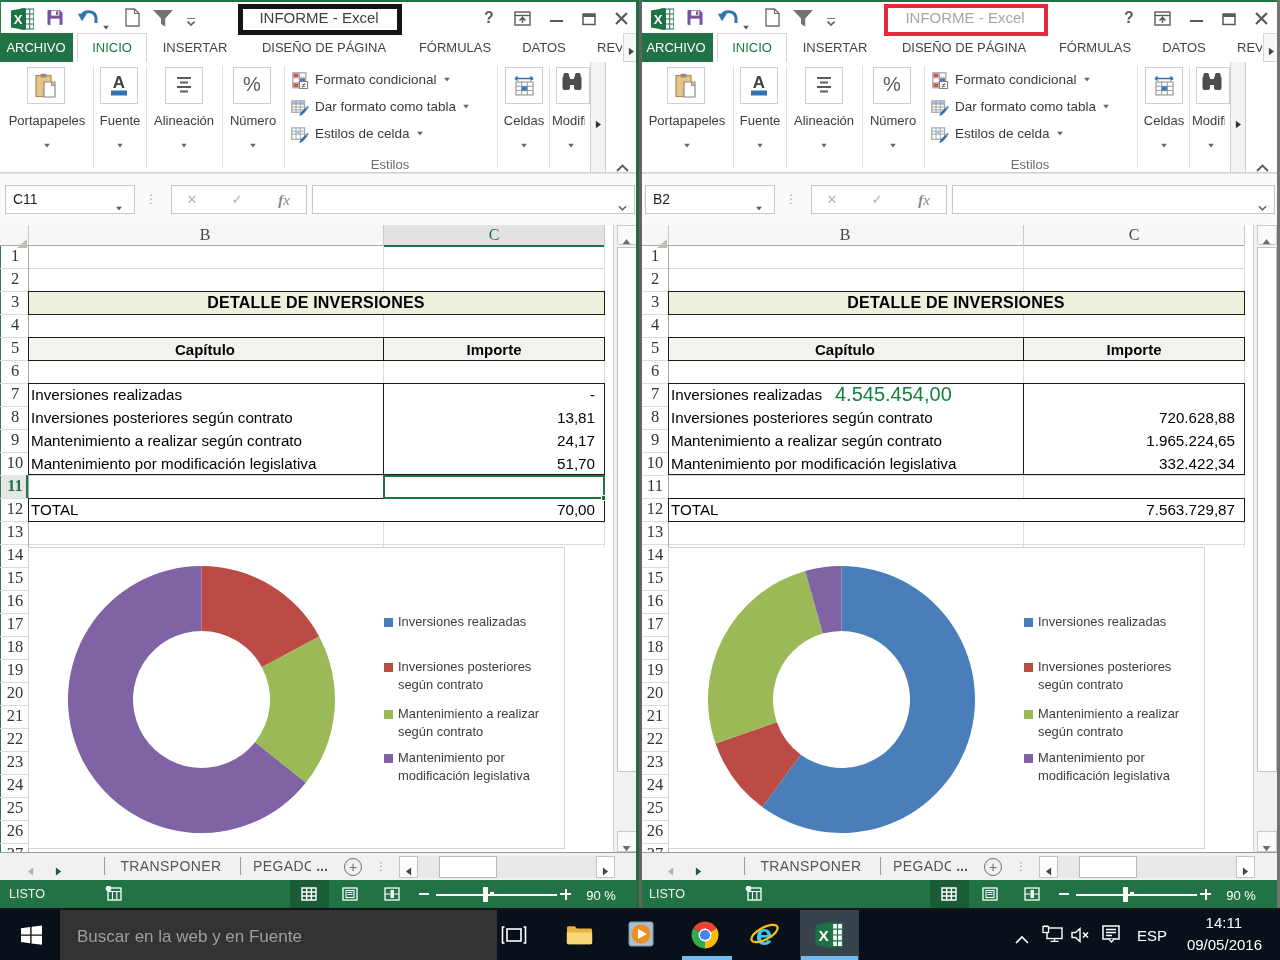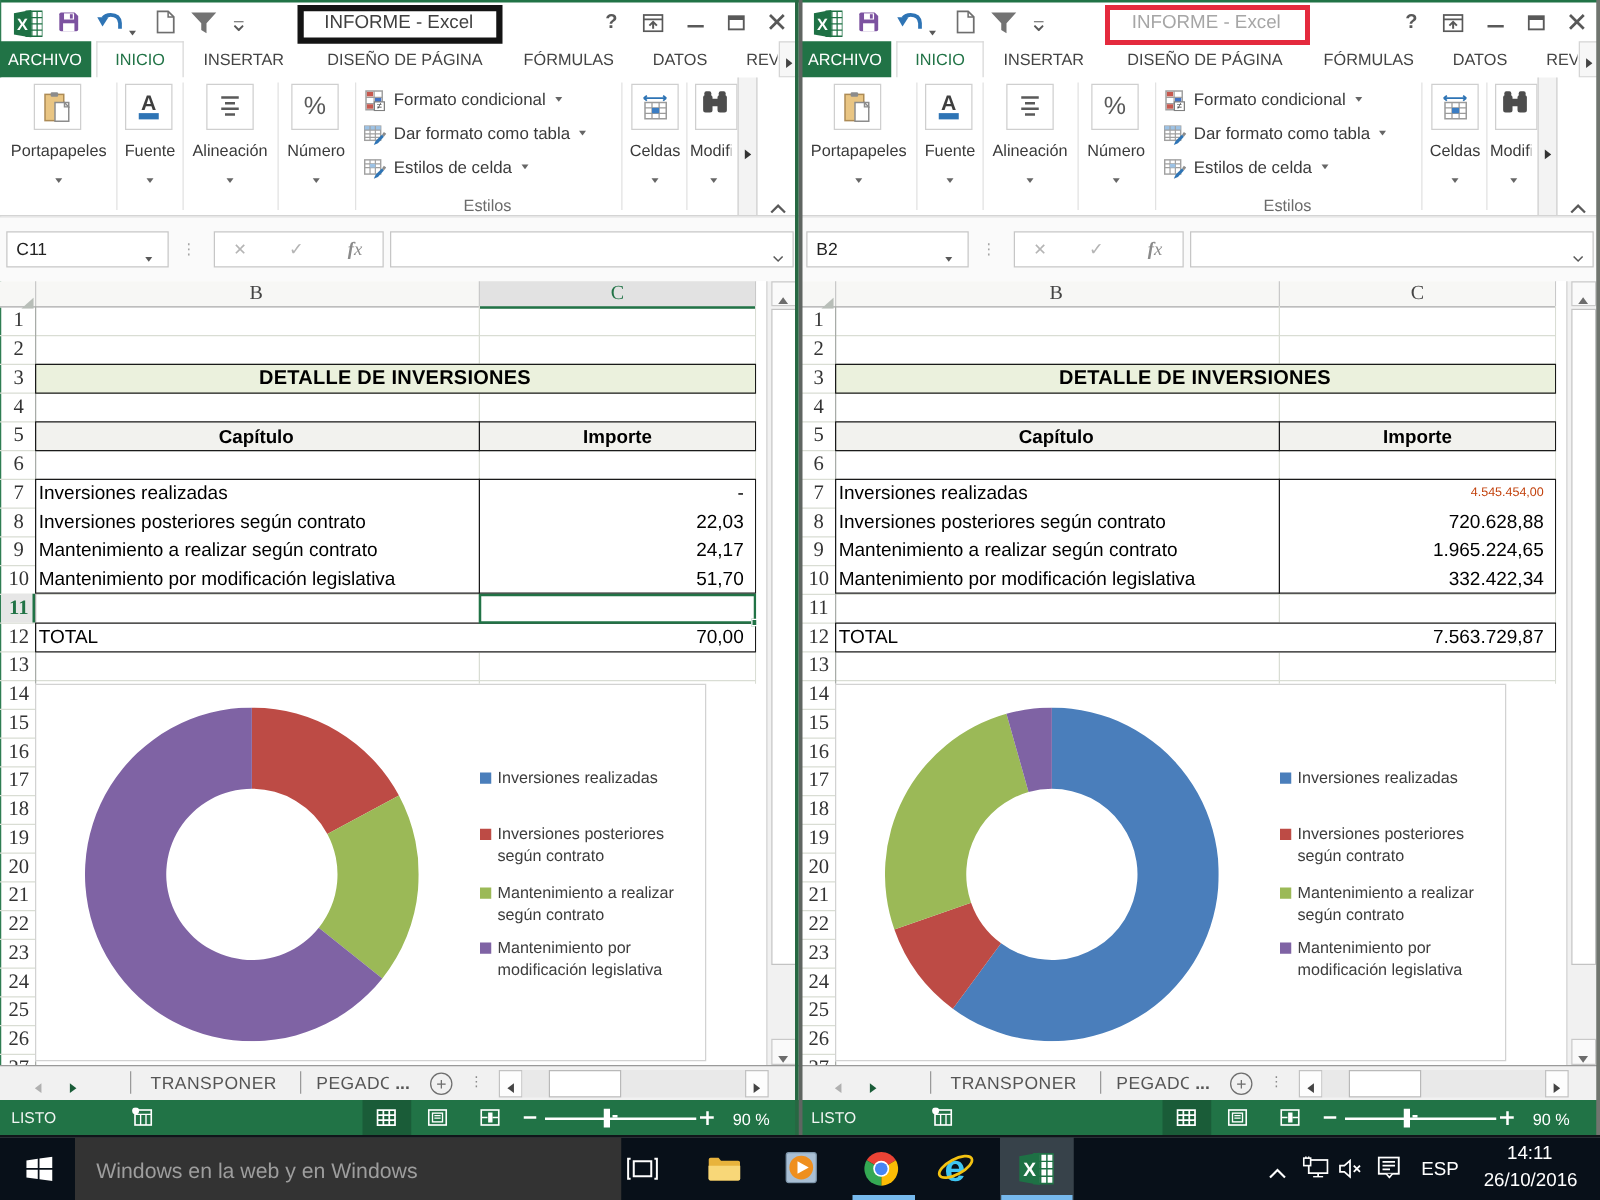--- a/index.html
+++ b/index.html
@@ -258,21 +258,21 @@
 <div style="top:293.0px;font-size:16px;line-height:20px;color:#000;left:116px;width:400px;text-align:center;font-weight:bold;letter-spacing:0.2px;" class="t">DETALLE DE INVERSIONES</div>
 <div style="left:28px;top:337px;width:577px;height:24px;background:#f2f2ee;border:1px solid #1a1a1a;box-sizing:border-box;" class="a"></div>
 <div style="left:383px;top:337px;width:1px;height:24px;background:#1a1a1a;" class="a"></div>
 <div style="top:339.5px;font-size:15px;line-height:19px;color:#000;left:5px;width:400px;text-align:center;font-weight:bold;" class="t">Capítulo</div>
 <div style="top:339.5px;font-size:15px;line-height:19px;color:#000;left:294px;width:400px;text-align:center;font-weight:bold;" class="t">Importe</div>
 <div style="left:28px;top:383px;width:577px;height:92px;border:1px solid #1a1a1a;box-sizing:border-box;background:#fff;" class="a"></div>
 <div style="left:383px;top:383px;width:1px;height:92px;background:#1a1a1a;" class="a"></div>
 <div style="top:384.9px;font-size:15.2px;line-height:19.2px;color:#000;left:31px;" class="t">Inversiones realizadas</div>
 <div style="top:384.9px;font-size:15.2px;line-height:19.2px;color:#000;left:195px;width:400px;text-align:right;" class="t">-</div>
 <div style="top:407.9px;font-size:15.2px;line-height:19.2px;color:#000;left:31px;" class="t">Inversiones posteriores según contrato</div>
-<div style="top:407.9px;font-size:15.2px;line-height:19.2px;color:#000;left:195px;width:400px;text-align:right;" class="t">22,03</div>
+<div style="top:407.9px;font-size:15.2px;line-height:19.2px;color:#000;left:195px;width:400px;text-align:right;" class="t">13,81</div>
 <div style="top:430.9px;font-size:15.2px;line-height:19.2px;color:#000;left:31px;" class="t">Mantenimiento a realizar según contrato</div>
 <div style="top:430.9px;font-size:15.2px;line-height:19.2px;color:#000;left:195px;width:400px;text-align:right;" class="t">24,17</div>
 <div style="top:453.9px;font-size:15.2px;line-height:19.2px;color:#000;left:31px;" class="t">Mantenimiento por modificación legislativa</div>
 <div style="top:453.9px;font-size:15.2px;line-height:19.2px;color:#000;left:195px;width:400px;text-align:right;" class="t">51,70</div>
 <div style="left:28px;top:498px;width:577px;height:24px;border:1px solid #1a1a1a;box-sizing:border-box;background:#fff;" class="a"></div>
 <div style="top:500.4px;font-size:15.2px;line-height:19.2px;color:#000;left:31px;" class="t">TOTAL</div>
 <div style="top:500.4px;font-size:15.2px;line-height:19.2px;color:#000;left:195px;width:400px;text-align:right;" class="t">70,00</div>
 <div style="left:383px;top:475px;width:222px;height:24px;border:2px solid #217346;box-sizing:border-box;" class="a"></div>
 <div style="left:601px;top:495px;width:6px;height:6px;background:#217346;border:1px solid #fff;box-sizing:border-box;" class="a"></div>
 <div style="left:605px;top:225px;width:8px;height:627px;background:#fff;" class="a"></div>
@@ -611,21 +611,21 @@
 <div style="top:844.2px;font-size:16.5px;line-height:20.5px;color:#333;left:455px;width:400px;text-align:center;font-family:'Liberation Serif',serif;" class="t">27</div>
 <div style="left:668px;top:291px;width:577px;height:24px;background:#ebf1dd;border:1px solid #1a1a1a;box-sizing:border-box;" class="a"></div>
 <div style="top:293.0px;font-size:16px;line-height:20px;color:#000;left:756px;width:400px;text-align:center;font-weight:bold;letter-spacing:0.2px;" class="t">DETALLE DE INVERSIONES</div>
 <div style="left:668px;top:337px;width:577px;height:24px;background:#f2f2ee;border:1px solid #1a1a1a;box-sizing:border-box;" class="a"></div>
 <div style="left:1023px;top:337px;width:1px;height:24px;background:#1a1a1a;" class="a"></div>
 <div style="top:339.5px;font-size:15px;line-height:19px;color:#000;left:645px;width:400px;text-align:center;font-weight:bold;" class="t">Capítulo</div>
 <div style="top:339.5px;font-size:15px;line-height:19px;color:#000;left:934px;width:400px;text-align:center;font-weight:bold;" class="t">Importe</div>
 <div style="left:668px;top:383px;width:577px;height:92px;border:1px solid #1a1a1a;box-sizing:border-box;background:#fff;" class="a"></div>
 <div style="left:1023px;top:383px;width:1px;height:92px;background:#1a1a1a;" class="a"></div>
 <div style="top:384.9px;font-size:15.2px;line-height:19.2px;color:#000;left:671px;" class="t">Inversiones realizadas</div>
-<div style="top:384.9px;font-size:10px;line-height:19.2px;color:#c2410c;left:835px;width:400px;text-align:right;" class="t">4.545.454,00</div>
+<div style="top:384.9px;font-size:20px;line-height:19.2px;color:#15803d;left:835px;width:400px;" class="t">4.545.454,00</div>
 <div style="top:407.9px;font-size:15.2px;line-height:19.2px;color:#000;left:671px;" class="t">Inversiones posteriores según contrato</div>
 <div style="top:407.9px;font-size:15.2px;line-height:19.2px;color:#000;left:835px;width:400px;text-align:right;" class="t">720.628,88</div>
 <div style="top:430.9px;font-size:15.2px;line-height:19.2px;color:#000;left:671px;" class="t">Mantenimiento a realizar según contrato</div>
 <div style="top:430.9px;font-size:15.2px;line-height:19.2px;color:#000;left:835px;width:400px;text-align:right;" class="t">1.965.224,65</div>
 <div style="top:453.9px;font-size:15.2px;line-height:19.2px;color:#000;left:671px;" class="t">Mantenimiento por modificación legislativa</div>
 <div style="top:453.9px;font-size:15.2px;line-height:19.2px;color:#000;left:835px;width:400px;text-align:right;" class="t">332.422,34</div>
 <div style="left:668px;top:498px;width:577px;height:24px;border:1px solid #1a1a1a;box-sizing:border-box;background:#fff;" class="a"></div>
 <div style="top:500.4px;font-size:15.2px;line-height:19.2px;color:#000;left:671px;" class="t">TOTAL</div>
 <div style="top:500.4px;font-size:15.2px;line-height:19.2px;color:#000;left:835px;width:400px;text-align:right;" class="t">7.563.729,87</div>
 <div style="left:1245px;top:225px;width:8px;height:627px;background:#fff;" class="a"></div>
@@ -717,21 +717,21 @@
 <div style="left:1277px;top:0;width:3px;height:908px;background:#70756f;" class="a"></div>
 <div style="left:0;top:908px;width:1280px;height:2px;background:#10161a;" class="a"></div>
 <div style="left:0;top:910px;width:1280px;height:50px;background:#081019;" class="a"></div>
 <div style="left:21px;top:925px;width:21px;height:20px;" class="a"><svg width="21" height="20" viewBox="0 0 21 20">
       <path d="M0 3.3 L9.2 2 V9.4 H0 Z" fill="#fff"></path>
       <path d="M10.6 1.8 L21 0.4 V9.4 H10.6 Z" fill="#fff"></path>
       <path d="M0 10.8 H9.2 V18.2 L0 16.9 Z" fill="#fff"></path>
       <path d="M10.6 10.8 H21 V19.8 L10.6 18.4 Z" fill="#fff"></path>
     </svg></div>
 <div style="left:60px;top:910px;width:437px;height:50px;background:#333333;" class="a"></div>
-<div style="top:925.5px;font-size:17px;line-height:21px;color:#9e9e9e;left:77px;" class="t">Windows en la web y en Windows</div>
+<div style="top:925.5px;font-size:17px;line-height:21px;color:#9e9e9e;left:77px;" class="t">Buscar en la web y en Fuente</div>
 <div style="left:501px;top:924px;width:26px;height:22px;" class="a"><svg width="26" height="22" viewBox="0 0 26 22">
       <rect x="6" y="5" width="14" height="12" fill="none" stroke="#fff" stroke-width="1.6"></rect>
       <path d="M3.5 3 H1.5 V19 H3.5 M22.5 3 H24.5 V19 H22.5" fill="none" stroke="#fff" stroke-width="1.6"></path>
     </svg></div>
 <div style="left:566px;top:923px;width:27px;height:22px;" class="a"><svg width="27" height="22" viewBox="0 0 27.5 22">
       <path d="M1 4.5 Q1 3 2.5 3 H9 l2 2.5 H25 Q26.5 5.5 26.5 7 V20 Q26.5 21.5 25 21.5 H2.5 Q1 21.5 1 20 Z" fill="#e8b33c"></path>
       <path d="M3 12 H24 V19 H3 Z" fill="#4ea6ea"></path>
       <path d="M0.8 9.5 H26.7 V20 Q26.7 21.5 25.2 21.5 H2.3 Q0.8 21.5 0.8 20 Z" fill="#f8d778"></path>
     </svg></div>
 <div style="left:628px;top:921px;width:26px;height:26px;" class="a"><svg width="26" height="26" viewBox="0 0 26 26">
@@ -772,12 +772,12 @@
       <path d="M1 5.5 H4.5 L9 1.5 V14.5 L4.5 10.5 H1 Z" fill="none" stroke="#fff" stroke-width="1.4"></path>
       <path d="M12 5.5 L17 10.5 M17 5.5 L12 10.5" stroke="#fff" stroke-width="1.5"></path>
     </svg></div>
 <div style="left:1102px;top:925px;width:19px;height:18px;" class="a"><svg width="19" height="18" viewBox="0 0 19 18">
       <rect x="1" y="1" width="16" height="13" fill="none" stroke="#fff" stroke-width="1.5"></rect>
       <path d="M4 4.5 H14 M4 7.5 H14 M4 10.5 H10" stroke="#fff" stroke-width="1.3"></path>
       <path d="M7 14 L9.5 17 L12 14" fill="#10171e" stroke="#fff" stroke-width="1.3"></path>
     </svg></div>
 <div style="top:925.5px;font-size:15px;line-height:19px;color:#fff;left:1137px;" class="t">ESP</div>
 <div style="top:912.5px;font-size:15px;line-height:19px;color:#fff;left:842px;width:400px;text-align:right;" class="t">14:11</div>
-<div style="top:934.5px;font-size:15px;line-height:19px;color:#fff;left:862px;width:400px;text-align:right;" class="t">26/10/2016</div>
+<div style="top:934.5px;font-size:15px;line-height:19px;color:#fff;left:862px;width:400px;text-align:right;" class="t">09/05/2016</div>
 </body></html>

